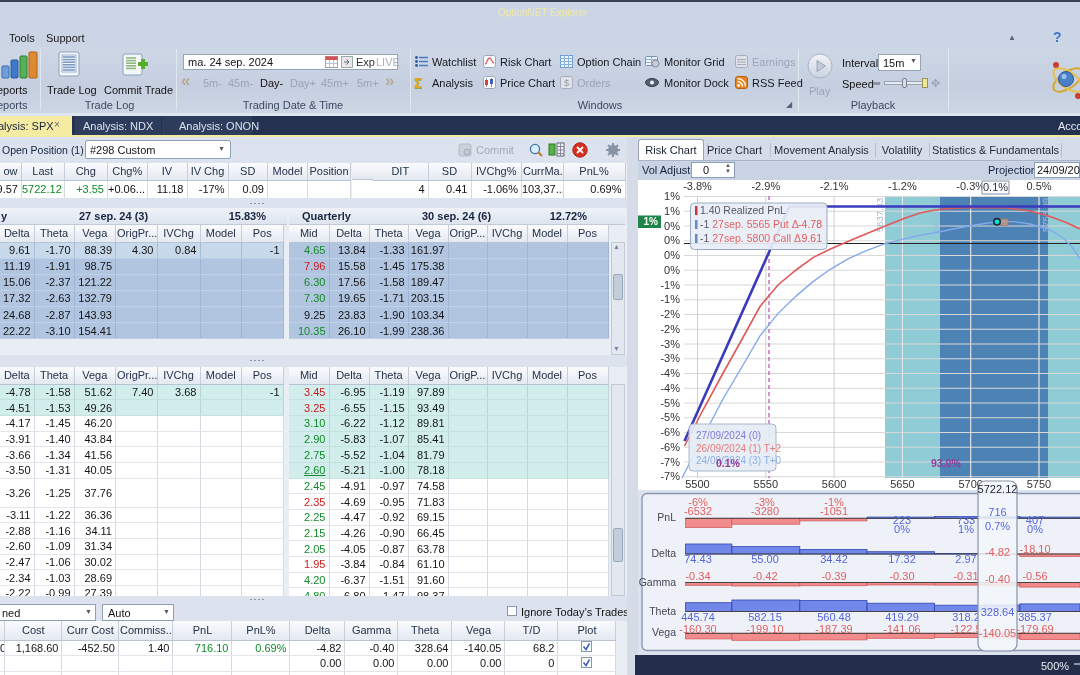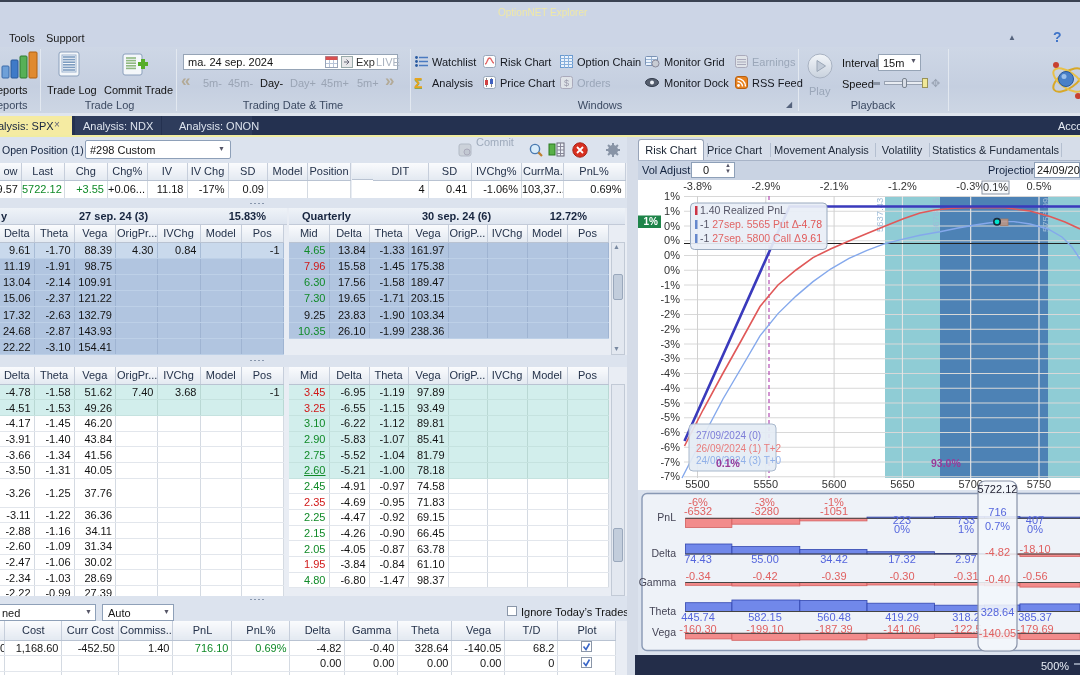--- a/index.html
+++ b/index.html
@@ -212,21 +212,21 @@
 <div class="ab" style="left:0;top:137px;width:627px;height:538px;background:#e9edf4;"></div>
 <div class="ab" style="left:0;top:137px;width:627px;height:26px;background:#dce3ee;"></div>
 <div class="ab" style="left:2px;top:144px;color:#13233f;font-size:10.5px;">Open Position (1)</div>
 <div class="ab" style="left:85px;top:140px;width:146px;height:19px;background:#fff;border:1px solid #8ea0b8;border-radius:2px;"></div>
 <div class="ab" style="left:90px;top:144px;">#298 Custom</div>
 <div class="ab" style="left:218px;top:145px;color:#556;font-size:7px;">▼</div>
 <svg class="ab" style="left:458px;top:143px" width="14" height="14">
     <rect x="1" y="1" width="12" height="12" rx="2" fill="#ccd2da" stroke="#b2bac6"></rect>
     <circle cx="9" cy="9" r="3" fill="#c2c8d2" stroke="#aab"></circle>
   </svg>
-<div class="ab" style="left:476px;top:136px;color:#9fabbc;text-align:right;">Commit</div>
+<div class="ab" style="left:476px;top:144px;color:#9fabbc;text-align:right;">Commit</div>
 <svg class="ab" style="left:528px;top:142px" width="16" height="16">
     <circle cx="7" cy="7" r="4.6" fill="#d8ecfa" stroke="#4a7ab0" stroke-width="1.4"></circle>
     <line x1="10.4" y1="10.4" x2="14" y2="14" stroke="#c08030" stroke-width="2.2"></line>
   </svg>
 <svg class="ab" style="left:548px;top:142px" width="17" height="16">
     <rect x="1" y="2" width="6" height="11" fill="#58b048" stroke="#2a7a20"></rect>
     <rect x="9" y="1" width="7" height="13" fill="#eef2f8" stroke="#667"></rect>
     <line x1="12.5" y1="1" x2="12.5" y2="14" stroke="#889"></line>
     <line x1="9" y1="4.5" x2="16" y2="4.5" stroke="#889"></line>
     <line x1="9" y1="8" x2="16" y2="8" stroke="#889"></line>
@@ -359,29 +359,20 @@
       <tr class="blu" style="height:16.15px">
         <td class="num" style="">11.19</td>
         <td class="num" style="">-1.91</td>
         <td class="num" style="">98.75</td>
         <td class="num" style=""></td>
         <td class="num" style=""></td>
         <td class="num" style=""></td>
         <td class="num" style=""></td>
       </tr>
       <tr class="blu" style="height:16.15px">
-        <td class="num" style="">13.04</td>
-        <td class="num" style="">-2.14</td>
-        <td class="num" style="">109.91</td>
-        <td class="num" style=""></td>
-        <td class="num" style=""></td>
-        <td class="num" style=""></td>
-        <td class="num" style=""></td>
-      </tr>
-      <tr class="blu" style="height:16.15px">
         <td class="num" style="">15.06</td>
         <td class="num" style="">-2.37</td>
         <td class="num" style="">121.22</td>
         <td class="num" style=""></td>
         <td class="num" style=""></td>
         <td class="num" style=""></td>
         <td class="num" style=""></td>
       </tr>
       <tr class="blu" style="height:16.15px">
         <td class="num" style="">17.32</td>
@@ -772,20 +763,30 @@
           <td class="num" style=""></td>
           <td class="num" style=""></td>
           <td class="num" style=""></td>
           <td class="num" style=""></td>
         </tr>
         <tr class="wht" style="height:15.7px">
           <td class="num" style="color:#d01818;">1.95</td>
           <td class="num" style="">-3.84</td>
           <td class="num" style="">-0.84</td>
           <td class="num" style="">61.10</td>
+          <td class="num" style=""></td>
+          <td class="num" style=""></td>
+          <td class="num" style=""></td>
+          <td class="num" style=""></td>
+        </tr>
+        <tr class="wht" style="height:15.7px">
+          <td class="num" style="color:#108a28;">4.20</td>
+          <td class="num" style="">-6.37</td>
+          <td class="num" style="">-1.51</td>
+          <td class="num" style="">91.60</td>
           <td class="num" style=""></td>
           <td class="num" style=""></td>
           <td class="num" style=""></td>
           <td class="num" style=""></td>
         </tr>
         <tr class="wht" style="height:15.7px">
           <td class="num" style="color:#108a28;">4.80</td>
           <td class="num" style="">-6.80</td>
           <td class="num" style="">-1.47</td>
           <td class="num" style="">98.37</td>

